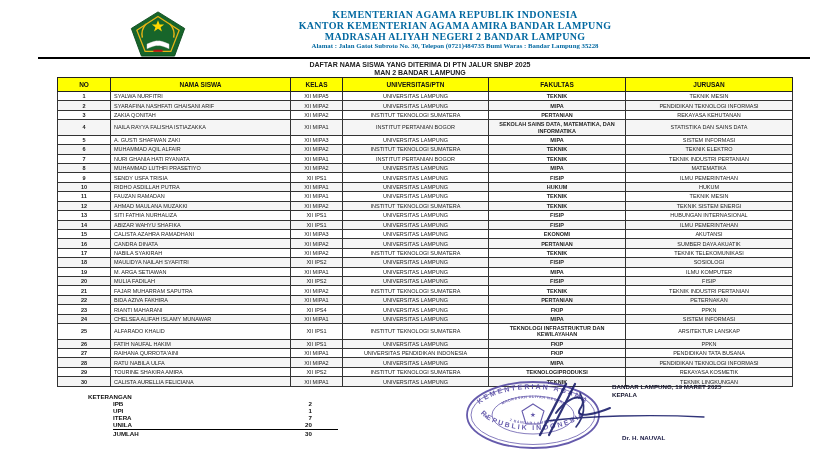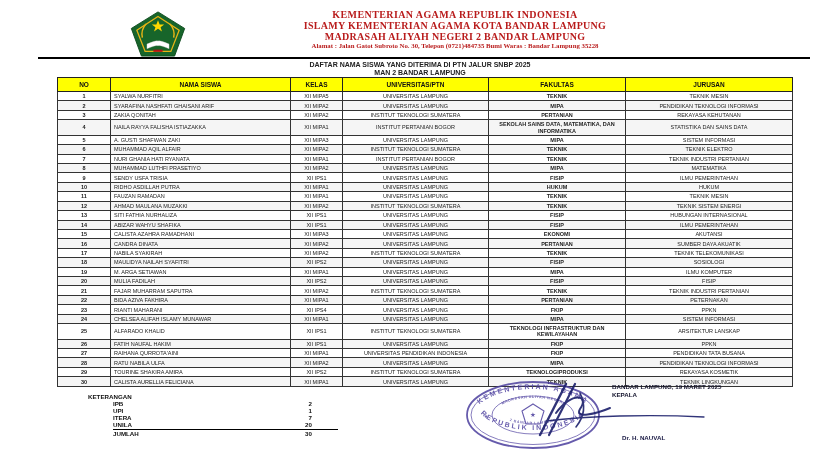--- a/index.html
+++ b/index.html
@@ -1,21 +1,21 @@
 <!DOCTYPE html>
 <html><head>
 <meta charset="utf-8">
 <style>
   html,body{margin:0;padding:0;background:#fff;}
   .page{position:relative;width:840px;height:450px;background:#ffffff;overflow:hidden;
         font-family:"Liberation Sans",sans-serif;color:#111;}
 
   
   .letterhead-text{position:absolute;left:130px;right:60px;top:9px;text-align:center;
-        font-family:"Liberation Serif",serif;font-weight:bold;color:#b91c1c;}
+        font-family:"Liberation Serif",serif;font-weight:bold;color:#0369a1;}
   .lh1{font-size:10px;line-height:11px;letter-spacing:.4px;}
   .lh2{font-size:10px;line-height:11px;letter-spacing:.3px;}
   .lh3{font-size:10px;line-height:11px;letter-spacing:.3px;}
   .lh4{font-size:8.5px;line-height:10px;}
   .lh5{font-size:6.8px;line-height:8px;}
   .logo{position:absolute;left:128px;top:11px;width:60px;height:46px;}
   .rule{position:absolute;left:38px;right:30px;top:57px;border-top:2.5px solid #000;}
 
   .doc-title{position:absolute;left:0;right:0;top:61px;text-align:center;
         font-weight:bold;font-size:7px;line-height:7.5px;color:#222;}
@@ -61,21 +61,21 @@
     <polygon points="30,6 53,21 44,44 16,44 7,21" fill="none" stroke="#e7b416" stroke-width="1.4"></polygon>
     <polygon points="30,10 31.8,14.6 36.7,14.6 32.8,17.6 34.3,22.3 30,19.4 25.7,22.3 27.2,17.6 23.3,14.6 28.2,14.6" fill="#ffd700"></polygon>
     <path d="M13,29 Q11,21 17,14" fill="none" stroke="#e7b416" stroke-width="1.6"></path>
     <path d="M47,29 Q49,21 43,14" fill="none" stroke="#e7b416" stroke-width="1.6"></path>
     <path d="M18,36 Q30,31 30,33 Q30,31 42,36 L42,41 Q30,36 30,38 Q30,36 18,41 Z" fill="#ffffff" stroke="#cfcfcf" stroke-width="0.4"></path>
     <rect x="25" y="42" width="10" height="2.4" fill="#b01414"></rect>
   </svg>
 
   <div class="letterhead-text">
     <div class="lh1">KEMENTERIAN AGAMA REPUBLIK INDONESIA</div>
-    <div class="lh2">ISLAMY KEMENTERIAN AGAMA KOTA BANDAR LAMPUNG</div>
+    <div class="lh2">KANTOR KEMENTERIAN AGAMA AMIRA BANDAR LAMPUNG</div>
     <div class="lh3">MADRASAH ALIYAH NEGERI 2 BANDAR LAMPUNG</div>
     <div class="lh5">Alamat : Jalan Gatot Subroto No. 30, Telepon (0721)484735 Bumi Waras : Bandar Lampung 35228</div>
   </div>
 
   <div class="rule"></div>
 
   <div class="doc-title">
     <div>DAFTAR NAMA SISWA YANG DITERIMA DI PTN JALUR SNBP 2025</div>
     <div>MAN 2 BANDAR LAMPUNG</div>
   </div>

